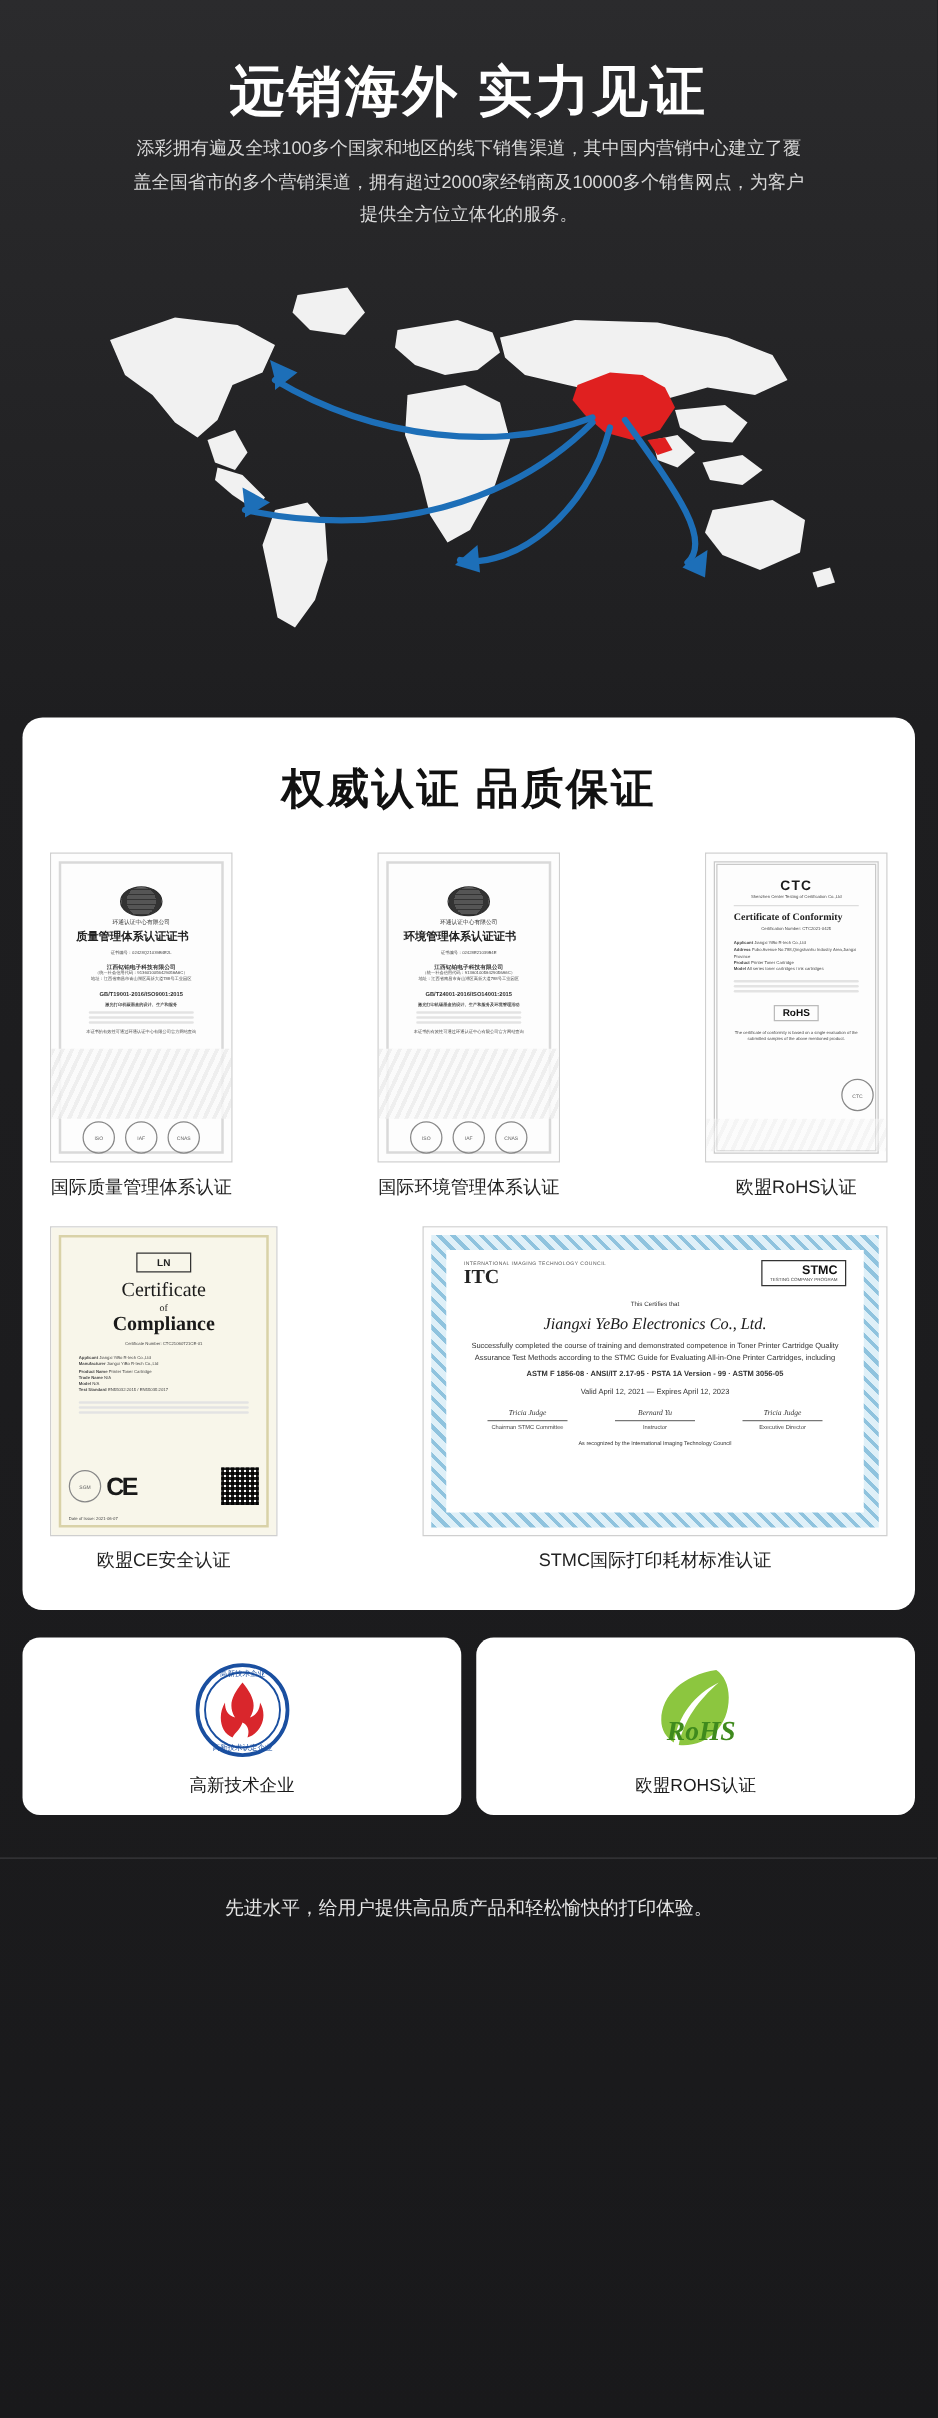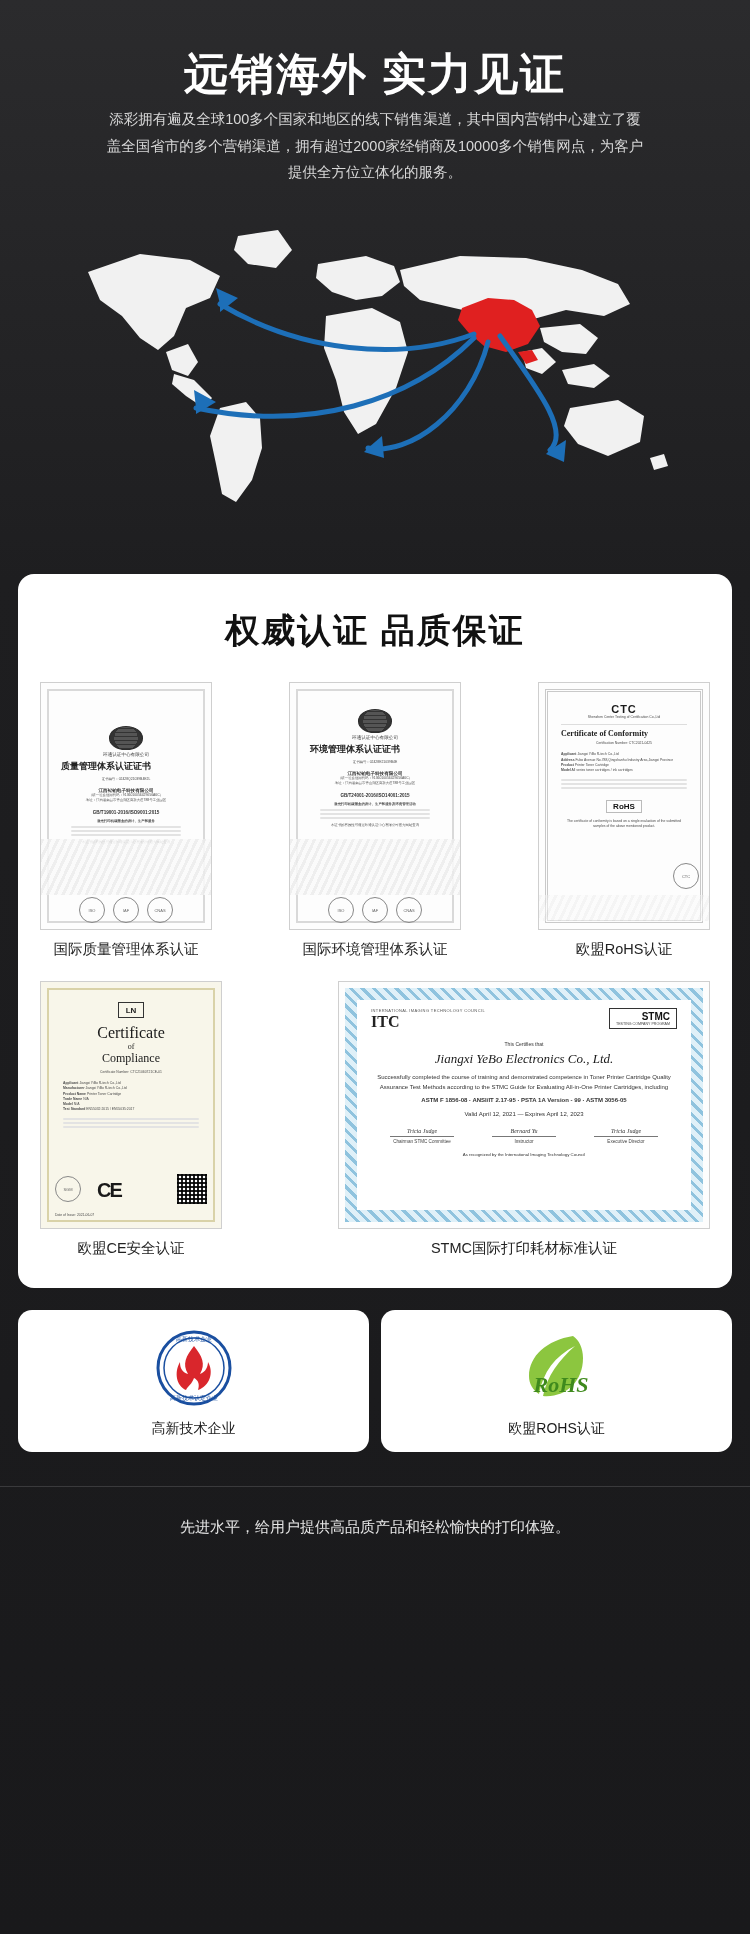--- a/index.html
+++ b/index.html
@@ -71,21 +71,21 @@
     color: #222;
     text-align: center;
     font-weight: 500;
   }
   .cert-img {
     border: 1px solid #cfcfcf;
     background: #fff;
     position: relative;
     overflow: hidden;
   }
-  .c-small { width: 172px; height: 248px; }
+  .c-small { width: 146px; height: 248px; }
   .c-ce    { width: 182px; height: 248px; }
   .c-stmc  { width: 372px; height: 248px; }
 
   
   .paper {
     position: absolute; inset: 0;
     background: #fdfdfd;
     padding: 8px;
   }
   .paper.tinted { background: #f8f6ea; }
@@ -122,21 +122,21 @@
     background: repeating-linear-gradient(115deg, #ececec 0 3px, #fafafa 3px 7px);
     opacity: .85;
   }
   .ctc-head { font-size: 11px; font-weight: bold; letter-spacing: 1px; color: #1a1a1a; text-align:center; }
   .rohs-box {
     border: 1px solid #bbb; font-size: 8px; font-weight: bold;
     padding: 1px 6px; display: inline-block; color: #111;
   }
 
   .ln-logo {
-    width: 26px; height: 16px; margin: 0 auto;
+    width: 44px; height: 16px; margin: 0 auto;
     border: 1.4px solid #333; font-size: 8px; font-weight: bold;
     display: flex; align-items: center; justify-content: center; color: #222;
   }
   .qr {
     width: 30px; height: 30px;
     background:
       repeating-linear-gradient(0deg, #222 0 2px, #fff 2px 4px),
       repeating-linear-gradient(90deg, #222 0 2px, #fff 2px 4px);
     background-blend-mode: multiply;
   }
@@ -254,21 +254,21 @@
 
   <section class="cert-card">
     <h2 class="cert-title">权威认证 品质保证</h2>
 
     <div class="cert-row">
 
       <div class="cert-item">
         <div class="cert-img c-small">
           <div class="paper">
             <div class="border-deco"></div>
-            <div style="position:relative;padding:31px 12px 0 12px;">
+            <div style="position:relative;padding:14px 12px 0 12px;">
               <div class="cn-cert-logo"></div>
               <div class="mini-sub">环通认证中心有限公司</div>
               <div class="mini-head" style="margin-top:3px;font-size:9px;">质量管理体系认证证书</div>
               <div class="tiny" style="margin-top:4px;">证书编号：02428Q21039B4E2L</div>
               <div class="mini-sub" style="margin-top:6px;font-weight:bold;">江西钇铂电子科技有限公司</div>
               <div class="tiny">（统一社会信用代码：9136010056429056A6C）</div>
               <div class="tiny">地址：江西省南昌市青山湖区高新大道788号工业园区</div>
               <div class="mini-sub" style="margin-top:6px;font-weight:bold;">GB/T19001-2016/ISO9001:2015</div>
               <div class="tiny" style="margin-top:4px;font-weight:bold;">激光打印机碳墨盒的设计、生产和服务</div>
               <div class="line-fill"></div>
@@ -351,37 +351,37 @@
 
       <div class="cert-item">
         <div class="cert-img c-ce">
           <div class="paper tinted">
             <div class="border-deco" style="border:2px solid #d9d2a8;"></div>
             <div style="position:relative;padding:12px 14px 0 14px;">
               <div class="ln-logo">LN</div>
               <div style="text-align:center;margin-top:6px;font-family:'Liberation Serif',serif;">
                 <div style="font-size:16px;font-weight:normal;color:#1a1a1a;">Certificate</div>
                 <div style="font-size:8px;color:#1a1a1a;">of</div>
-                <div style="font-size:12px;font-weight:normal;color:#1a1a1a;">Compliance</div>
+                <div style="font-size:16px;font-weight:bold;color:#1a1a1a;">Compliance</div>
               </div>
               <div class="tiny" style="margin-top:4px;">Certificate Number: CTC21060721CE-01</div>
               <div style="margin-top:6px;">
                 <div class="tiny-l"><b>Applicant</b> <span>Jiangxi YiBo R-tech Co.,Ltd</span></div>
                 <div class="tiny-l"><b>Manufacturer</b> <span>Jiangxi YiBo R-tech Co.,Ltd</span></div>
                 <div class="tiny-l"><b>Product Name</b> <span>Printer Toner Cartridge</span></div>
                 <div class="tiny-l"><b>Trade Name</b> <span>N/A</span></div>
                 <div class="tiny-l"><b>Model</b> <span>N/A</span></div>
                 <div class="tiny-l"><b>Test Standard</b> <span>EN55032:2015 / EN55035:2017</span></div>
               </div>
               <div class="line-fill" style="margin:6px 0 2px 0;"></div>
               <div class="line-fill" style="margin:2px 0;"></div>
               <div class="line-fill" style="margin:2px 0;"></div>
             </div>
             <div style="position:absolute;left:14px;bottom:26px;" class="seal">SGM</div>
-            <div style="position:absolute;left:56px;bottom:26px;" class="ce-mark">CE</div>
+            <div style="position:absolute;left:44px;bottom:26px;" class="ce-mark">CE</div>
             <div class="qr" style="position:absolute;right:14px;bottom:24px;"></div>
             <div class="tiny-l" style="position:absolute;left:14px;bottom:10px;"><span>Date of Issue</span>: <span>2021-06-07</span></div>
           </div>
         </div>
         <div class="cert-cap">欧盟CE安全认证</div>
       </div>
 
       <div class="cert-item">
         <div class="cert-img c-stmc">
           <div class="paper" style="padding:0;">

